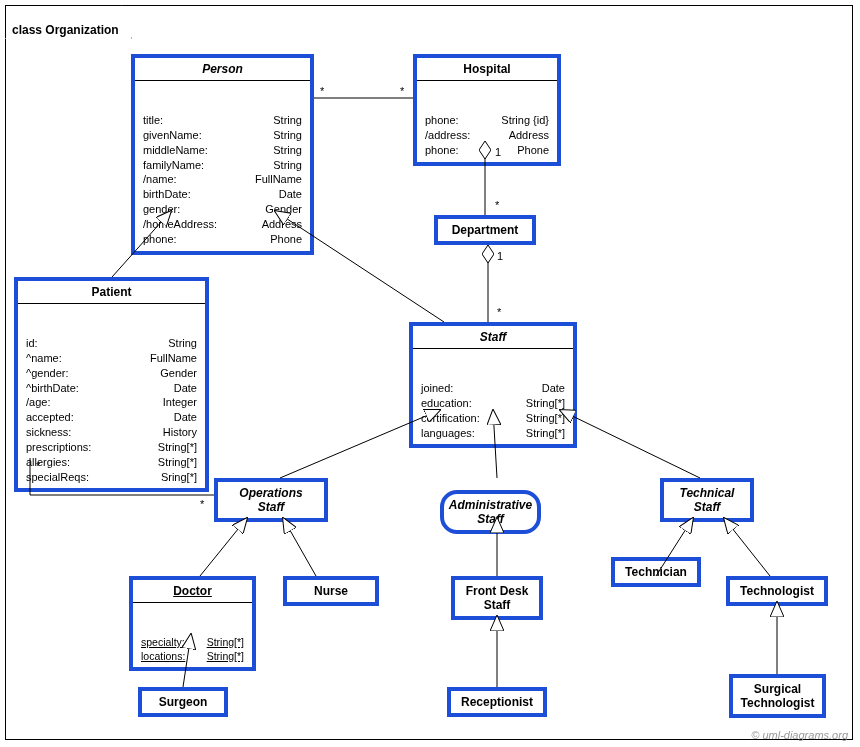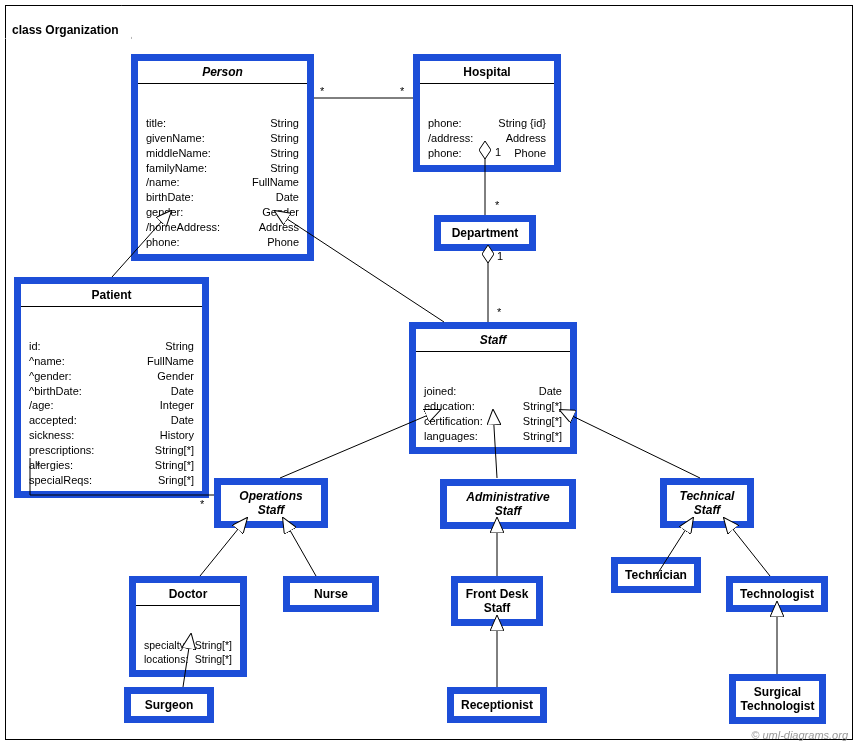--- a/index.html
+++ b/index.html
@@ -32,21 +32,21 @@
     border-bottom: 1px solid #fff;
     background: #fff;
     padding: 17px 12px 0 6px;
     font-weight: bold;
     font-size: 12px;
     height: 15px;
     clip-path: polygon(0 0, calc(100% - 10px) 0, 100% 100%, 0 100%);
   }
   .class-box {
     position: absolute;
-    border: 7px solid #1d4ed8;
+    border: 4px solid #1d4ed8;
     background: #fff;
     box-sizing: border-box;
   }
   .class-name {
     border-bottom: 1px solid #000;
     text-align: center;
     padding: 4px 2px;
     font-weight: bold;
     font-style: italic;
     font-size: 12px;
@@ -224,33 +224,33 @@
         </div>
       </div>
   </div>
 
   <div class="class-box" style="left:214px; top:478px; width:114px;">
     <div class="class-name" style="border-bottom:none; padding:4px 2px;">
       <span>Operations</span><br><span>Staff</span>
     </div>
   </div>
 
-  <div class="class-box" style="left:440px; top:479px; width:136px;">
+  <div class="class-box" style="left:440px; top:490px; width:101px;border-radius:17px;">
     <div class="class-name" style="border-bottom:none;">
       <span>Administrative</span><br><span>Staff</span>
     </div>
   </div>
 
   <div class="class-box" style="left:660px; top:478px; width:94px;">
     <div class="class-name" style="border-bottom:none;">
       <span>Technical</span><br><span>Staff</span>
     </div>
   </div>
 
-  <div class="class-box" style="left:129px; top:576px; width:118px;">
+  <div class="class-box" style="left:129px; top:576px; width:127px;text-decoration:underline;">
     <div class="class-name non-italic">Doctor</div>
     <div class="attrs" id="attrs-doctor" style="font-size:10.5px;">
         <div class="attr-row">
           <span class="attr-k">specialty:</span>
           <span class="attr-v">String[*]</span>
         </div>
         <div class="attr-row">
           <span class="attr-k">locations:</span>
           <span class="attr-v">String[*]</span>
         </div>
@@ -268,21 +268,21 @@
   </div>
 
   <div class="class-box" style="left:611px; top:557px; width:90px;">
     <div class="class-name non-italic" style="border-bottom:none">Technician</div>
   </div>
 
   <div class="class-box" style="left:726px; top:576px; width:102px;">
     <div class="class-name non-italic" style="border-bottom:none">Technologist</div>
   </div>
 
-  <div class="class-box" style="left:124px; top:687px; width:90px;">
+  <div class="class-box" style="left:138px; top:687px; width:90px;">
     <div class="class-name non-italic" style="border-bottom:none">Surgeon</div>
   </div>
 
   <div class="class-box" style="left:447px; top:687px; width:100px;">
     <div class="class-name non-italic" style="border-bottom:none">Receptionist</div>
   </div>
 
   <div class="class-box" style="left:729px; top:674px; width:97px;">
     <div class="class-name non-italic" style="border-bottom:none">
       <span>Surgical</span><br><span>Technologist</span>

